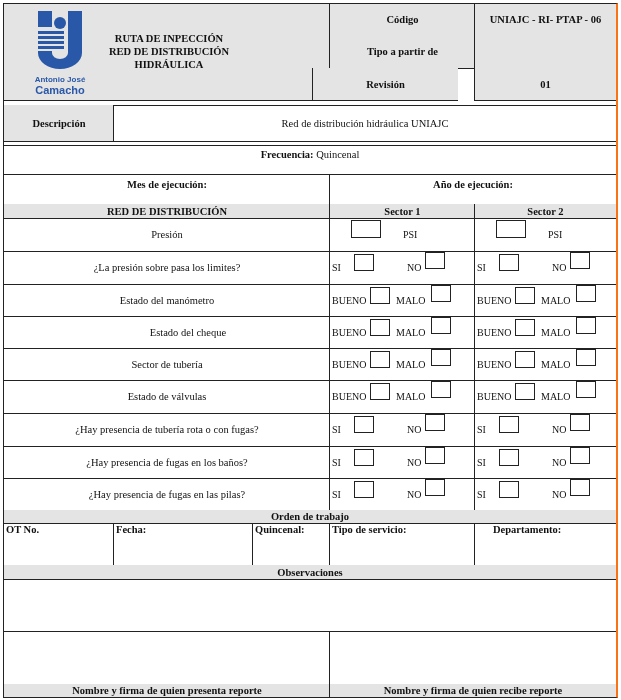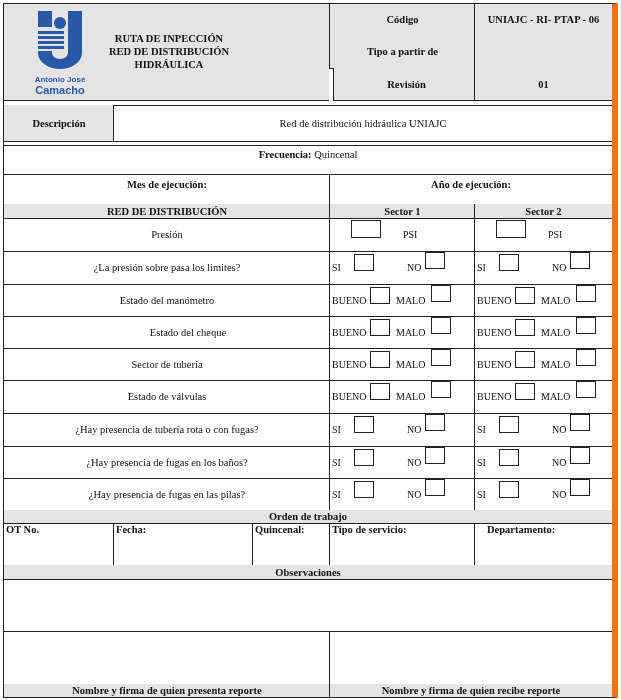--- a/index.html
+++ b/index.html
@@ -6,21 +6,21 @@
   body {
     width: 621px; height: 700px; background: #ffffff; overflow: hidden;
     font-family: "Liberation Serif", "DejaVu Serif", serif;
     color: #111; font-size: 10.5px;
   }
   .page { position: relative; width: 621px; height: 700px; }
   .abs { position: absolute; }
   .bt { border-top: 1px solid #222; }
   .bb { border-bottom: 1px solid #222; }
   .bl { border-left: 1px solid #222; }
-  .br { border-right: 6px solid #f97316; }
+  .br { border-right: 2px solid #f97316; }
   .gray { background: #e4e4e4; }
   .center { display: flex; align-items: center; justify-content: center; text-align: center; }
   .bold { font-weight: bold; }
   .cb {
     position: absolute; width: 20px; height: 17px;
     border: 1px solid #222; background: #fff;
   }
   .cb.big { width: 30px; height: 18px; }
   .lbl { position: absolute; font-size: 10px; }
 </style>
@@ -48,21 +48,21 @@
       <div>RUTA DE INPECCIÓN</div>
       <div>RED DE DISTRIBUCIÓN</div>
       <div>HIDRÁULICA</div>
     </div>
   </div>
 
   <div class="abs gray bt bl bb center bold" style="left:329px;top:3px;width:146px;height:33px;">Código</div>
   <div class="abs gray bt bl br bb center bold" style="left:474px;top:3px;width:144px;height:33px;">UNIAJC - RI- PTAP - 06</div>
   <div class="abs gray bl bb center bold" style="left:329px;top:35px;width:146px;height:34px;">Tipo a partir de</div>
   <div class="abs gray bl br bb center bold" style="left:474px;top:35px;width:144px;height:34px;"></div>
-  <div class="abs gray bl bb center bold" style="left:333px;top:68px;width:146px;height:33px;">Revisión</div>
+  <div class="abs gray bl bb center bold" style="left:312px;top:68px;width:146px;height:33px;">Revisión</div>
   <div class="abs gray bl br bb center bold" style="left:474px;top:68px;width:144px;height:33px;">01</div>
 
   <div class="abs bl br bb" style="left:3px;top:100px;width:615px;height:6px;"></div>
 
   <div class="abs gray bl bb center bold" style="left:3px;top:105px;width:111px;height:37px;">Descripción</div>
   <div class="abs bl br bb center" style="left:113px;top:105px;width:505px;height:37px;">Red de distribución hidráulica UNIAJC</div>
   <div class="abs bl br bb" style="left:3px;top:141px;width:615px;height:5px;"></div>
 
   <div class="abs bl br bb" style="left:3px;top:145px;width:615px;height:30px;text-align:center;padding-top:4px;">
     <span class="bold">Frecuencia:</span><span> Quincenal</span>
@@ -189,21 +189,21 @@
         <span class="lbl" style="left: 77px; top: 11px;">NO</span>
         <div class="cb" style="left: 95px; top: 1px;"></div>
       </div>
     </div>
 
   <div class="abs gray bl br bb center bold" style="left:3px;top:510px;width:615px;height:14px;">Orden de trabajo</div>
   <div class="abs bl bb bold" style="left:3px;top:523px;width:111px;height:43px;padding:1px 2px;">OT No.</div>
   <div class="abs bl bb bold" style="left:113px;top:523px;width:140px;height:43px;padding:1px 2px;">Fecha:</div>
   <div class="abs bl bb bold" style="left:252px;top:523px;width:78px;height:43px;padding:1px 2px;">Quincenal:</div>
   <div class="abs bl bb bold" style="left:329px;top:523px;width:146px;height:43px;padding:1px 2px;">Tipo de servicio:</div>
-  <div class="abs bl br bb bold" style="left:474px;top:523px;width:144px;height:43px;padding:1px 12px;">Departamento:</div>
+  <div class="abs bl br bb bold" style="left:474px;top:523px;width:144px;height:43px;padding:1px 18px;">Departamento:</div>
 
   <div class="abs gray bl br bb center bold" style="left:3px;top:565px;width:615px;height:15px;">Observaciones</div>
   <div class="abs bl br bb" style="left:3px;top:579px;width:615px;height:53px;"></div>
 
   <div class="abs bl bb" style="left:3px;top:631px;width:327px;height:54px;"></div>
   <div class="abs bl br bb" style="left:329px;top:631px;width:289px;height:54px;"></div>
   <div class="abs gray bl bb center bold" style="left:3px;top:684px;width:327px;height:14px;">Nombre y firma de quien presenta reporte</div>
   <div class="abs gray bl br bb center bold" style="left:329px;top:684px;width:289px;height:14px;">Nombre y firma de quien recibe reporte</div>
 </div>
 

